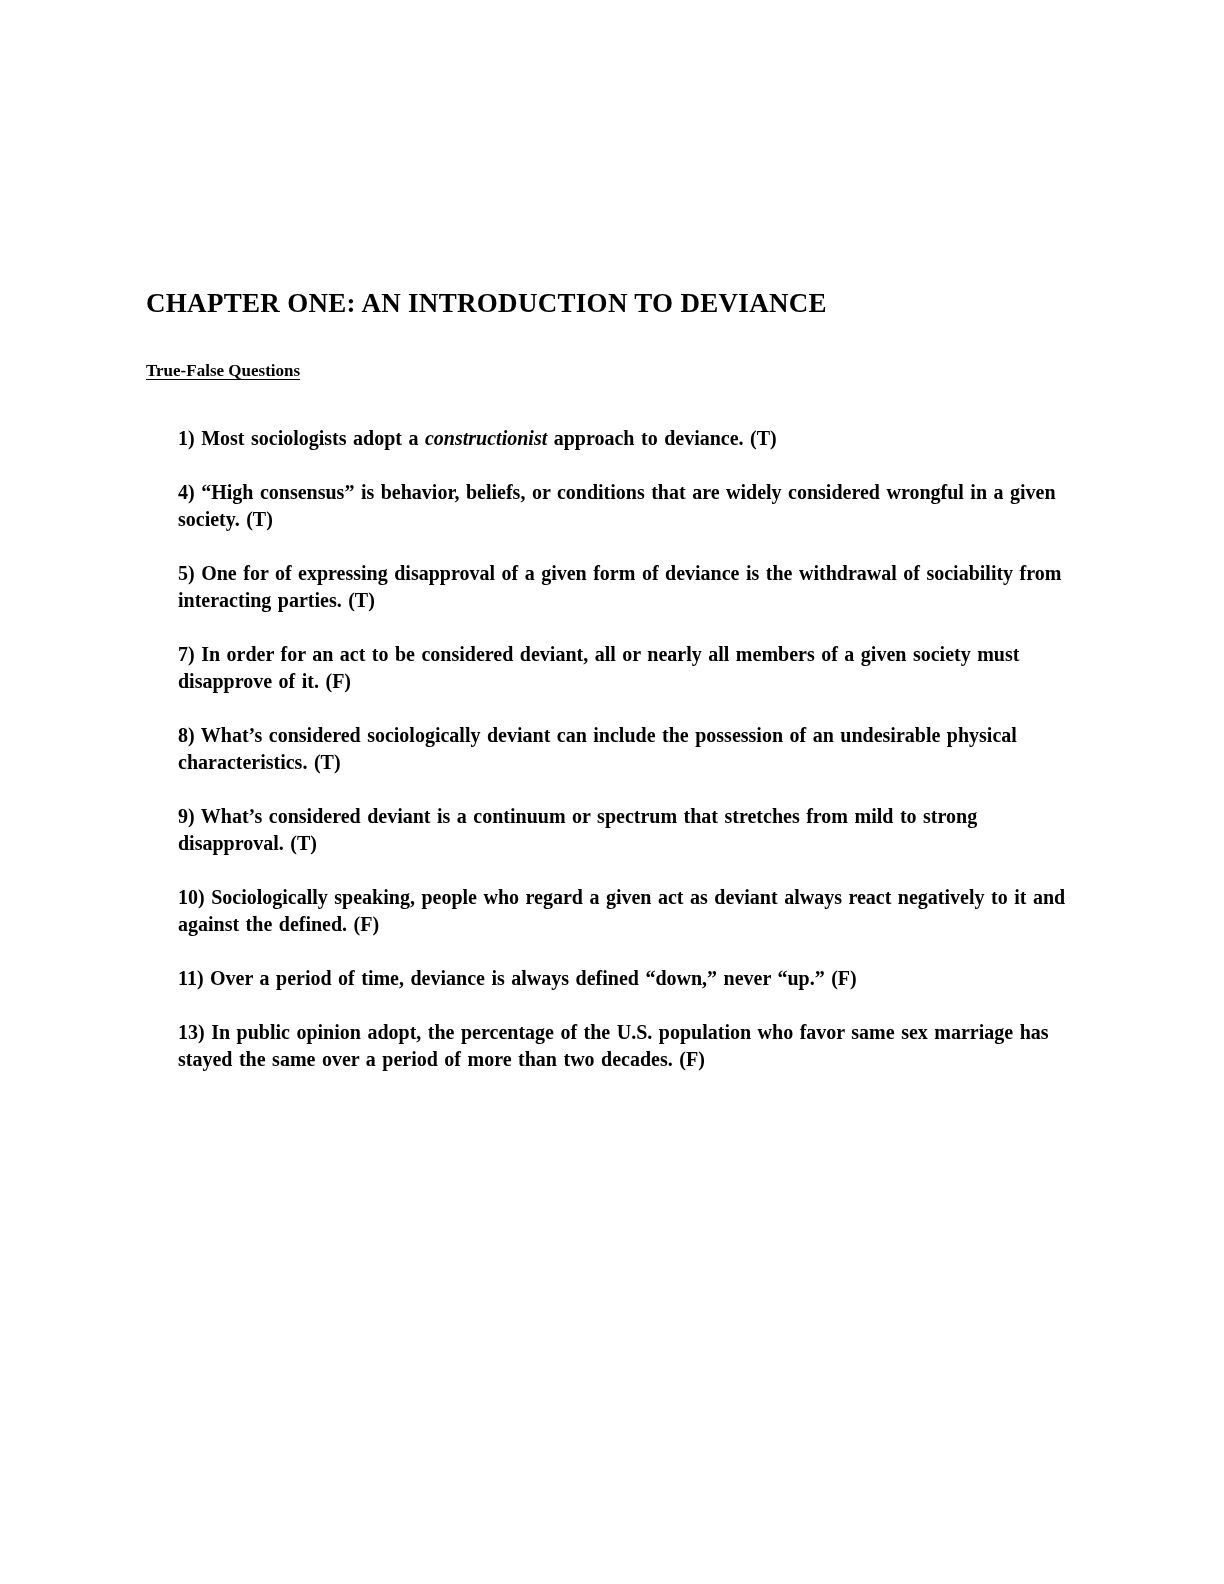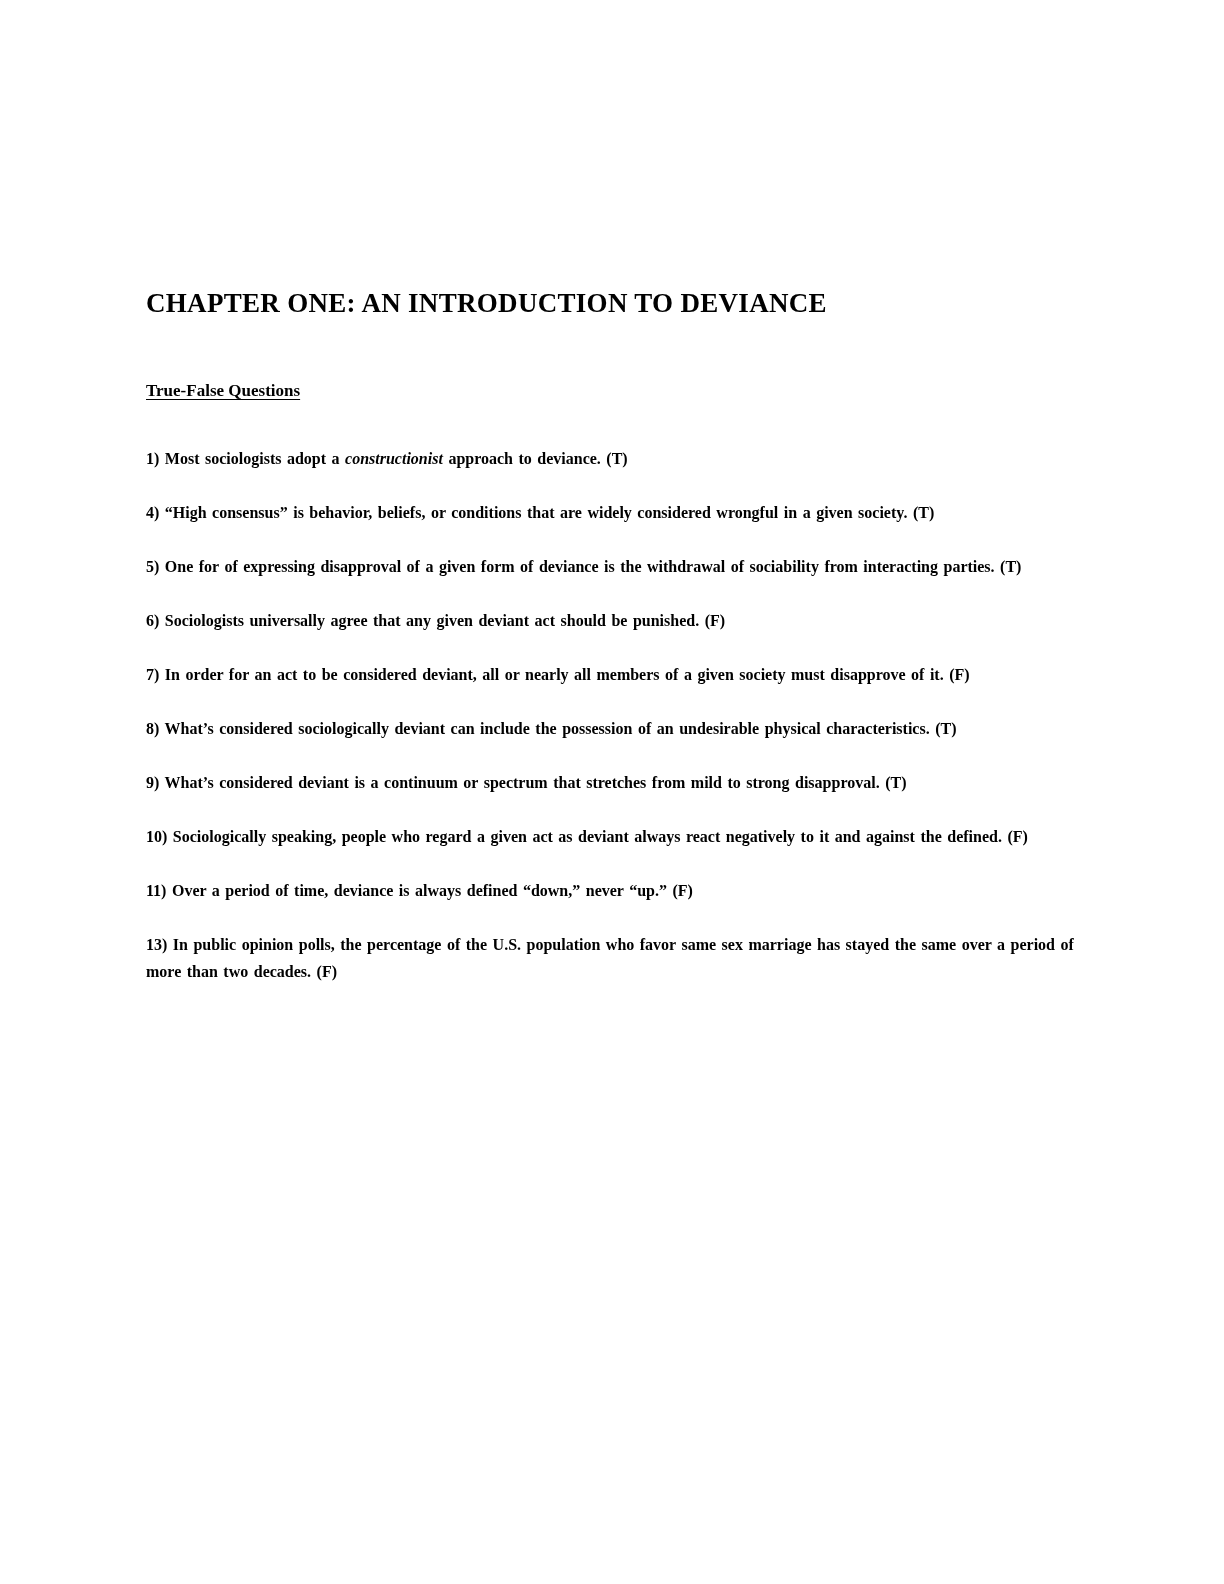--- a/index.html
+++ b/index.html
@@ -19,56 +19,56 @@
     left: 146px;
     top: 288px;
     width: 938px;
     color: #000000;
   }
   .doc-title {
     font-size: 27px;
     font-weight: 700;
     letter-spacing: 0.3px;
     color: #000000;
-    margin-bottom: 62px;
+    margin-bottom: 42px;
   }
   .section-heading {
     font-size: 17px;
     font-weight: 700;
     text-decoration: underline;
     text-underline-offset: 3px;
     color: #000000;
     margin-bottom: 44px;
   }
   .question {
-    font-size: 16px;
+    font-size: 20px;
     font-weight: 700;
     line-height: 27px;
     word-spacing: 1.5px;
     color: #000000;
     margin-bottom: 27px;
+    margin-left: 32px;
   }
   .question em {
     font-style: italic;
     font-weight: 700;
   }
 </style>
 </head>
 <body>
 
 <div class="page">
   <div class="content">
     <h1 class="doc-title">CHAPTER ONE: AN INTRODUCTION TO DEVIANCE</h1>
     <h2 class="section-heading">True-False Questions</h2>
     <div>
         <p class="question"><span>1) </span><span>Most sociologists adopt a </span><em>constructionist</em><span> approach to deviance. (T)</span></p>
         <p class="question"><span>4) </span><span>“High consensus” is behavior, beliefs, or conditions that are widely considered wrongful in a given society. (T)</span></p>
         <p class="question"><span>5) </span><span>One for of expressing disapproval of a given form of deviance is the withdrawal of sociability from interacting parties. (T)</span></p>
-        <p class="question"><span>6) </span><span>Sociologists universally agree that any given deviant act should be punished. (F)</span></p>
         <p class="question"><span>7) </span><span>In order for an act to be considered deviant, all or nearly all members of a given society must disapprove of it. (F)</span></p>
         <p class="question"><span>8) </span><span>What’s considered sociologically deviant can include the possession of an undesirable physical characteristics. (T)</span></p>
         <p class="question"><span>9) </span><span>What’s considered deviant is a continuum or spectrum that stretches from mild to strong disapproval. (T)</span></p>
         <p class="question"><span>10) </span><span>Sociologically speaking, people who regard a given act as deviant always react negatively to it and against the defined. (F)</span></p>
         <p class="question"><span>11) </span><span>Over a period of time, deviance is always defined “down,” never “up.” (F)</span></p>
-        <p class="question"><span>13) </span><span>In public opinion polls, the percentage of the U.S. population who favor same sex marriage has stayed the same over a period of more than two decades. (F)</span></p>
+        <p class="question"><span>13) </span><span>In public opinion adopt, the percentage of the U.S. population who favor same sex marriage has stayed the same over a period of more than two decades. (F)</span></p>
       </div>
   </div>
 </div>
 
 </body></html>

